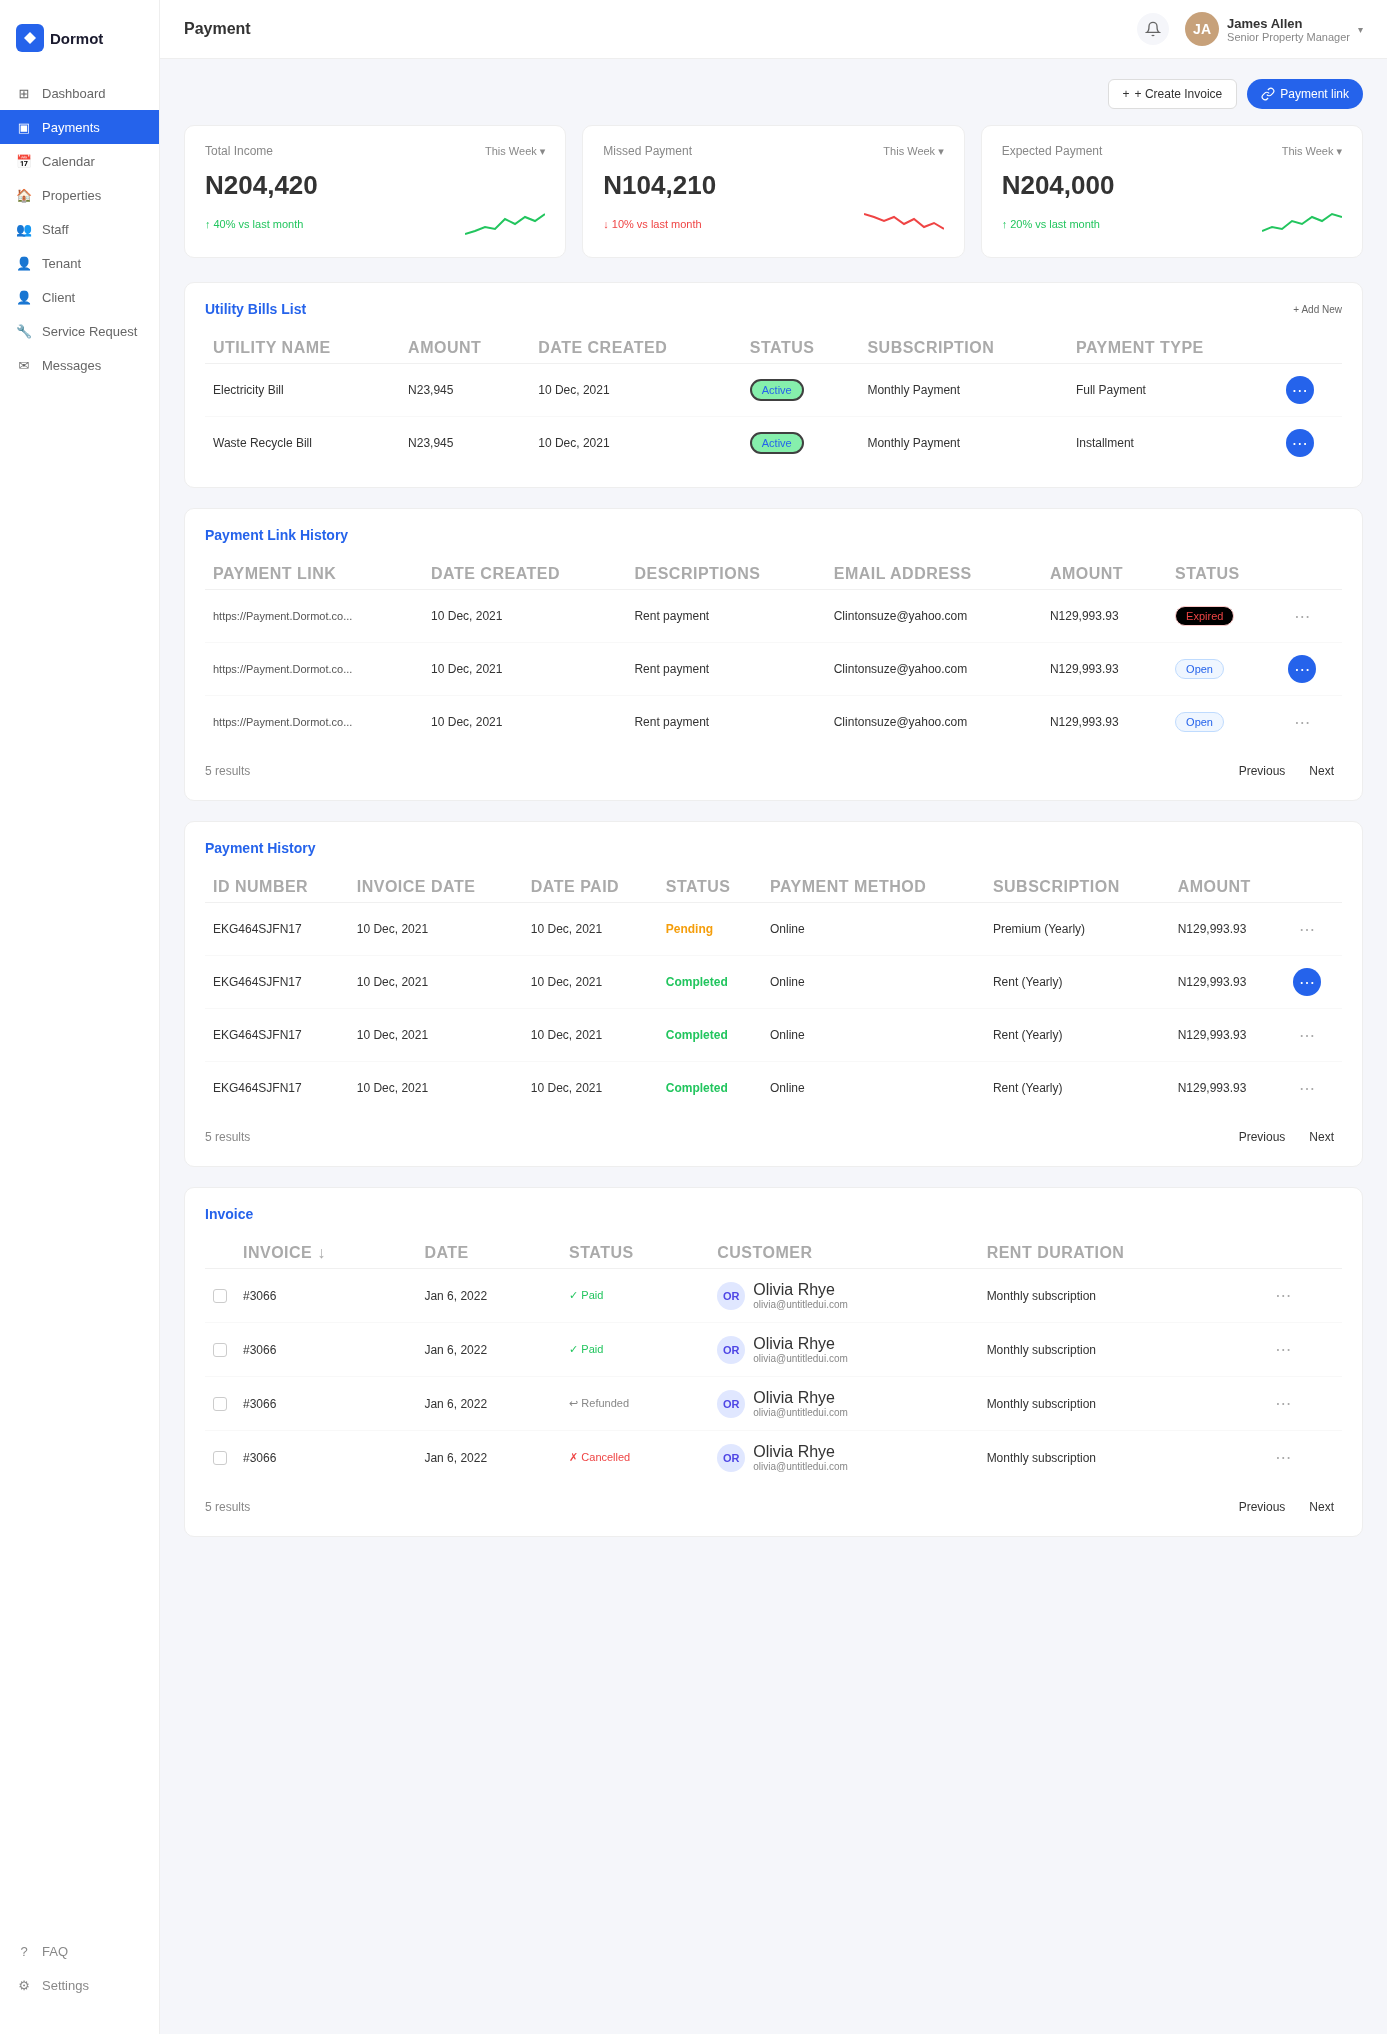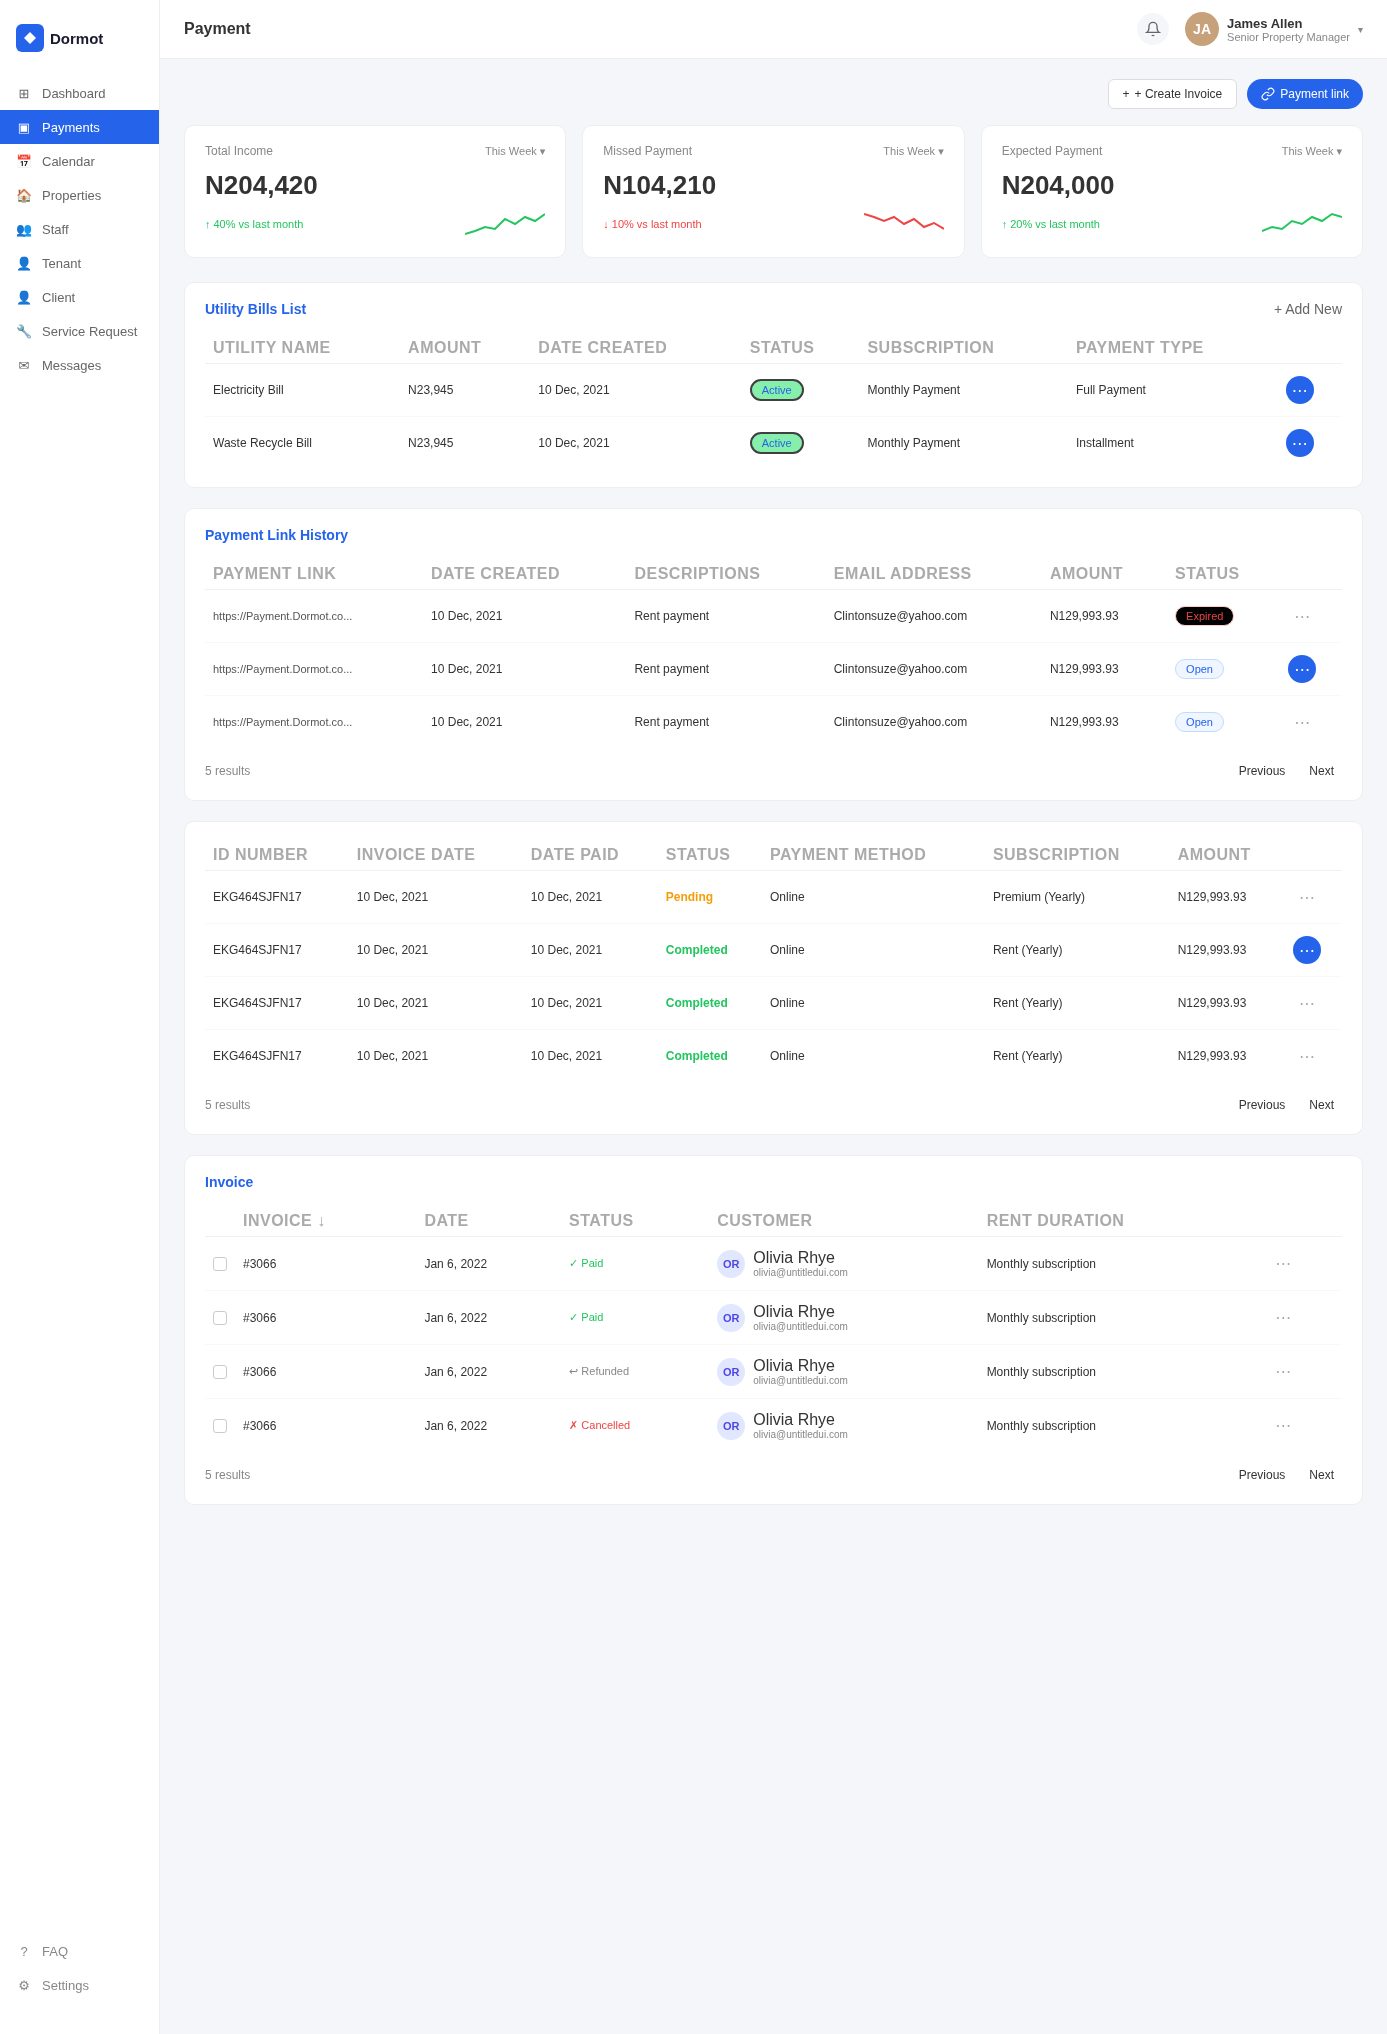--- a/index.html
+++ b/index.html
@@ -51,21 +51,21 @@
     .card-footer { display: flex; align-items: center; justify-content: space-between; }
     .card-change { font-size: 11px; display: flex; align-items: center; gap: 3px; }
     .change-up { color: #22c55e; }
     .change-down { color: #ef4444; }
     .mini-chart { width: 80px; height: 30px; }
     
     
     .section { background: #fff; border-radius: 10px; border: 1px solid #eee; margin-bottom: 20px; padding: 18px 20px; }
     .section-header { display: flex; justify-content: space-between; align-items: center; margin-bottom: 16px; }
     .section-title { font-size: 14px; font-weight: 600; color: #2563eb; }
-    .add-new-btn { font-size: 14px; color: #666; cursor: pointer; display: flex; align-items: center; gap: 4px; border: none; background: none; }
+    .add-new-btn { font-size: 10px; color: #666; cursor: pointer; display: flex; align-items: center; gap: 4px; border: none; background: none; }
     
     
     table { width: 100%; border-collapse: collapse; }
     th { text-align: left; font-size: 16px; color: #aaa; font-weight: 600; text-transform: uppercase; padding: 6px 8px; border-bottom: 1px solid #f0f0f0; letter-spacing: 0.5px; }
     td { padding: 12px 8px; border-bottom: 1px solid #f8f8f8; font-size: 12px; color: #333; vertical-align: middle; }
     tr:last-child td { border-bottom: none; }
     
     
     .badge { display: inline-block; padding: 3px 10px; border-radius: 12px; font-size: 11px; font-weight: 500; }
     .badge-active { background: #86efac; color: #2563eb; border: 2px solid #404040; }
@@ -368,20 +368,23 @@
         <div class="pagination">
           <span>5 results</span>
           <div class="pagination-btns">
             <button class="page-btn">Previous</button>
             <button class="page-btn">Next</button>
           </div>
         </div>
       </div>
 
       <div class="section">
+        <div class="section-header">
+          <span class="section-title">Payment History</span>
+        </div>
         <table>
           <thead>
             <tr>
               <th>ID Number</th>
               <th>Invoice Date</th>
               <th>Date Paid</th>
               <th>Status</th>
               <th>Payment Method</th>
               <th>Subscription</th>
               <th>Amount</th>

